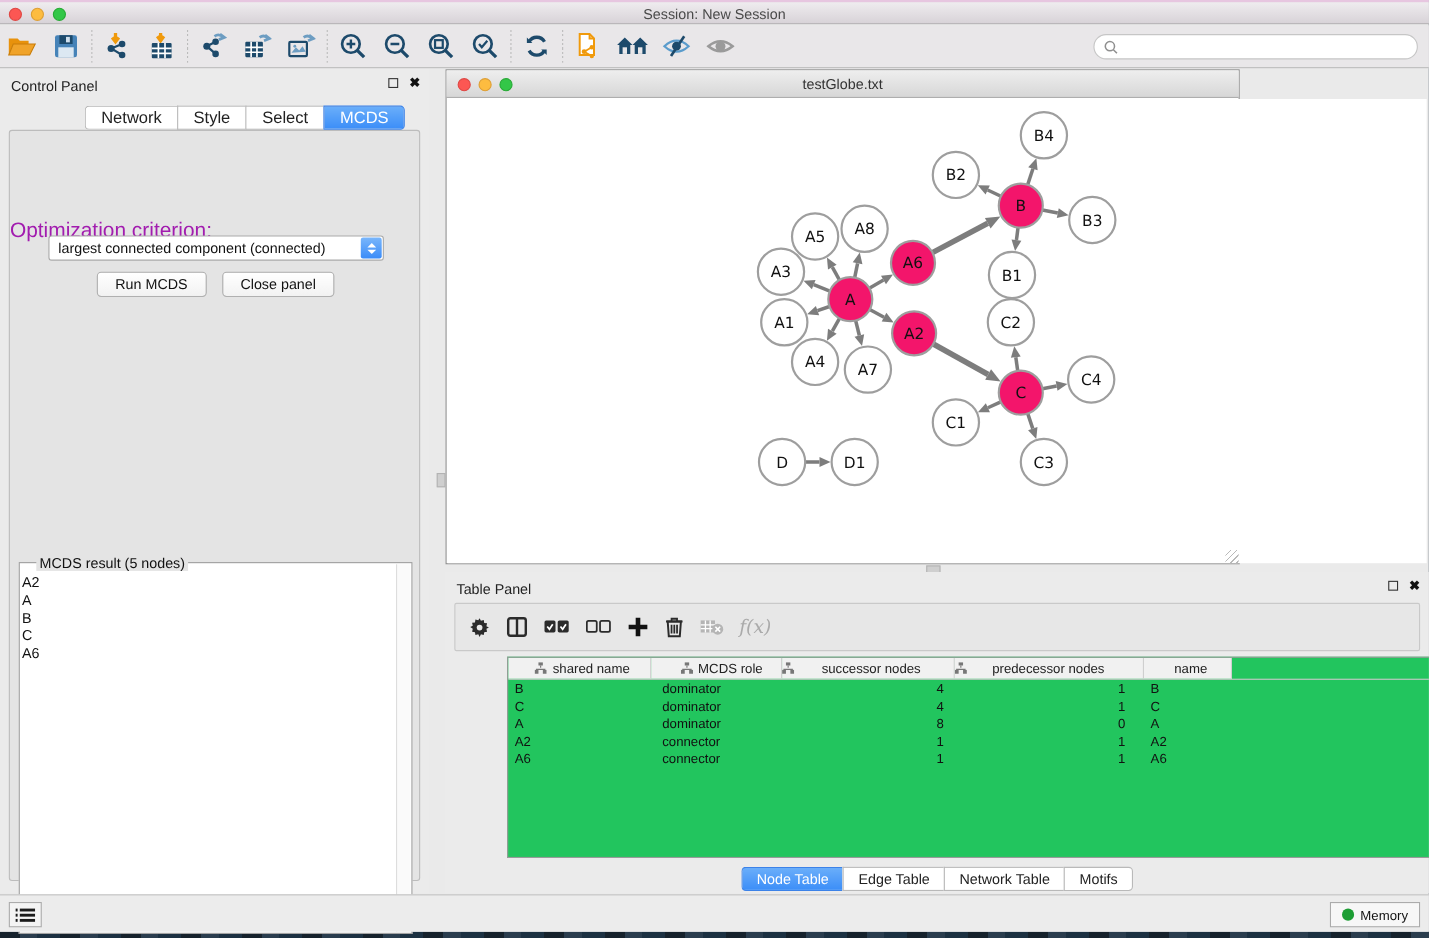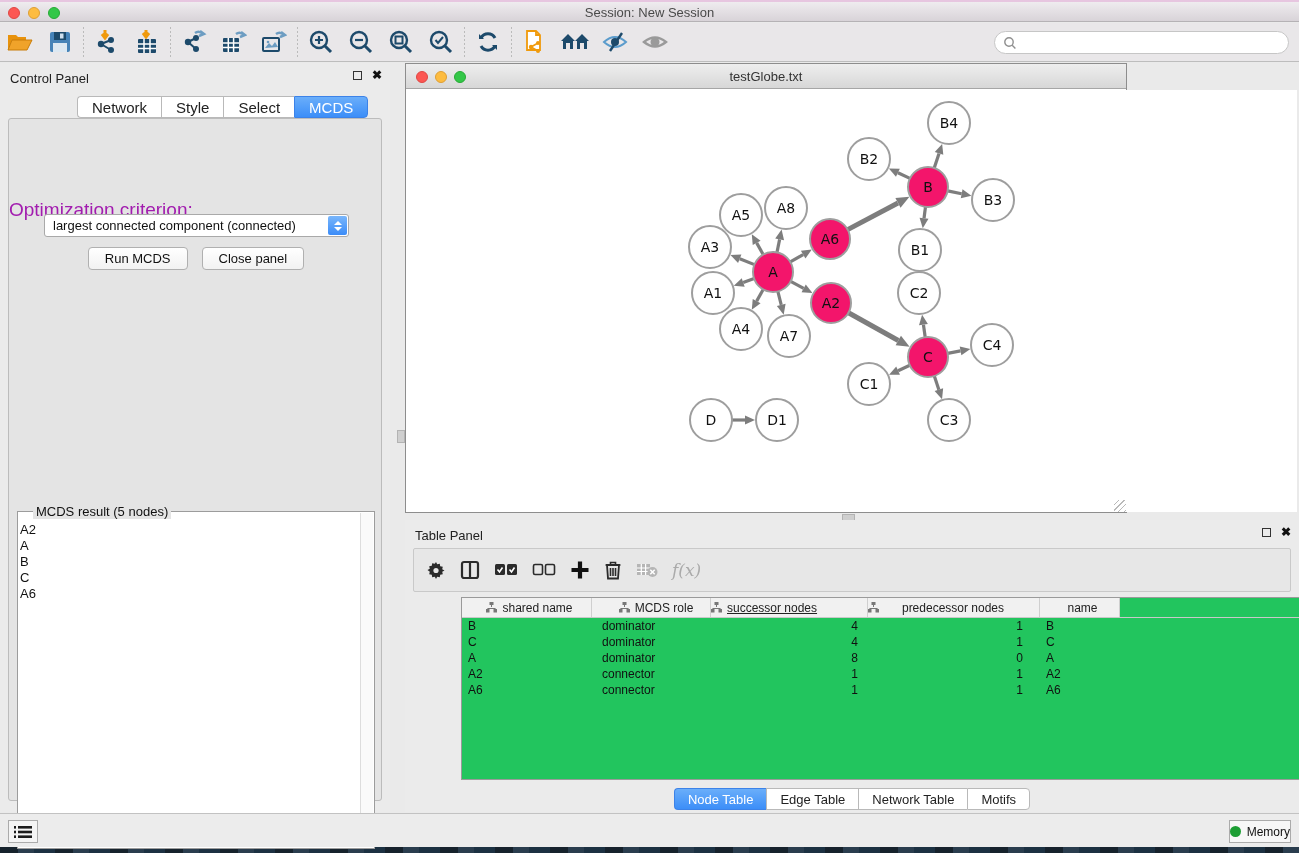--- a/index.html
+++ b/index.html
@@ -94,21 +94,21 @@
   .tp-tab { height:22px; padding:0 13px; font-size:13px; background:#fff; border:1px solid #b9b9b9; border-right:none;
     color:#222; display:flex; align-items:center; }
   .tp-tab:first-child { border-radius:4px 0 0 4px; }
   .tp-tab:last-child { border-radius:0 4px 4px 0; border-right:1px solid #b9b9b9; }
   .tp-tab.sel { background:linear-gradient(#6aaefa,#3c8ef8); color:#fff; border-color:#3c82e8; }
 
   
   .statusbar { position:absolute; left:0; top:813px; width:1299px; height:34px; background:#ececec; border-top:1px solid #c2c2c2; }
   .listbtn { position:absolute; left:8px; top:6px; width:30px; height:23px; background:#f4f4f4; border:1px solid #ababab;
     display:flex; align-items:center; justify-content:center; }
-  .membtn { position:absolute; right:8px; top:6px; height:23px; padding:0 0; background:#f7f7f7; border:1px solid #ababab;
+  .membtn { position:absolute; right:8px; top:6px; height:23px; padding:0 10px; background:#f7f7f7; border:1px solid #ababab;
     display:flex; align-items:center; gap:6px; font-size:12px; color:#111; }
   .memdot { width:11px; height:11px; border-radius:50%; background:#1d9e34; }
 </style>
 </head>
 <body>
 
 <div id="stage">
   <div id="desktop-strip"></div>
 
   <div id="app">
@@ -462,21 +462,21 @@
               </svg>
             <span>MCDS role</span>
           </div>
           <div class="th c2">
             <svg width="11" height="11" viewBox="0 0 11 11">
                 <rect x="3.5" y="0" width="4" height="3" fill="#777"></rect>
                 <rect x="0" y="7" width="3.5" height="3.5" fill="#777"></rect>
                 <rect x="7.5" y="7" width="3.5" height="3.5" fill="#777"></rect>
                 <path d="M5.5 3 v2 M1.7 9 v-2.5 h7.6 V9" stroke="#777" fill="none"></path>
               </svg>
-            <span style="text-align:left; flex:1;text-decoration:underline;">successor nodes</span>
+            <span style="text-align:center; flex:1;">successor nodes</span>
           </div>
           <div class="th c3">
             <svg width="11" height="11" viewBox="0 0 11 11">
                 <rect x="3.5" y="0" width="4" height="3" fill="#777"></rect>
                 <rect x="0" y="7" width="3.5" height="3.5" fill="#777"></rect>
                 <rect x="7.5" y="7" width="3.5" height="3.5" fill="#777"></rect>
                 <path d="M5.5 3 v2 M1.7 9 v-2.5 h7.6 V9" stroke="#777" fill="none"></path>
               </svg>
             <span style="text-align:center; flex:1;">predecessor nodes</span>
           </div>

